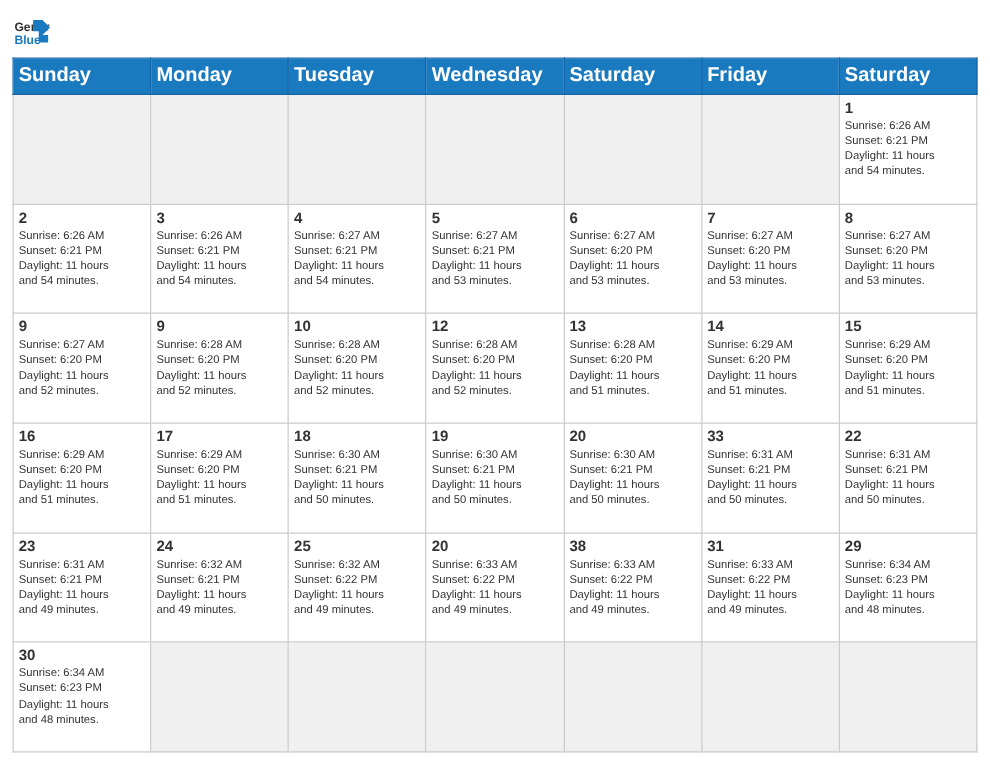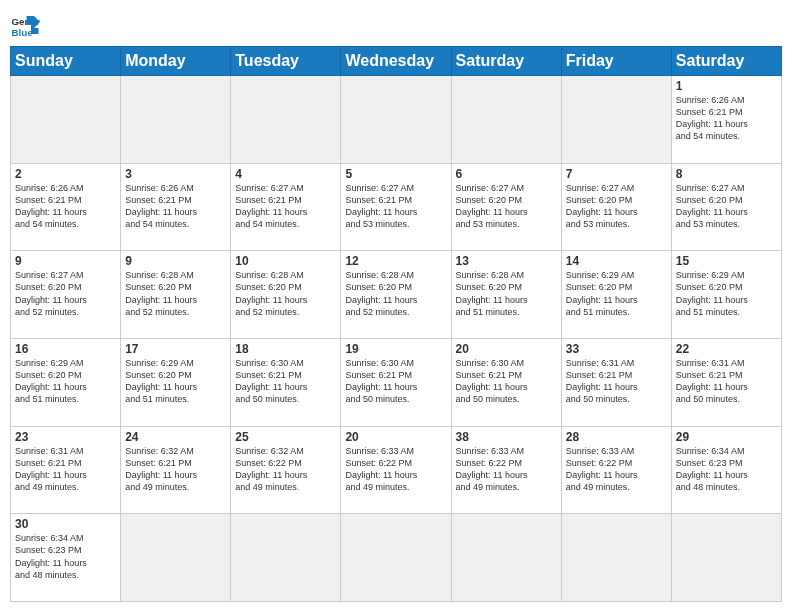--- a/index.html
+++ b/index.html
@@ -237,21 +237,21 @@
           </td>
           <td>
             <span class="day-num">20</span>
             <div class="day-info">Sunrise: 6:33 AM<br>Sunset: 6:22 PM<br>Daylight: 11 hours<br>and 49 minutes.</div>
           </td>
           <td>
             <span class="day-num">38</span>
             <div class="day-info">Sunrise: 6:33 AM<br>Sunset: 6:22 PM<br>Daylight: 11 hours<br>and 49 minutes.</div>
           </td>
           <td>
-            <span class="day-num">28</span>
+            <span class="day-num">31</span>
             <div class="day-info">Sunrise: 6:33 AM<br>Sunset: 6:22 PM<br>Daylight: 11 hours<br>and 49 minutes.</div>
           </td>
           <td>
             <span class="day-num">29</span>
             <div class="day-info">Sunrise: 6:34 AM<br>Sunset: 6:23 PM<br>Daylight: 11 hours<br>and 48 minutes.</div>
           </td>
         </tr>
         <tr class="last-row">
           <td>
             <span class="day-num">30</span>

